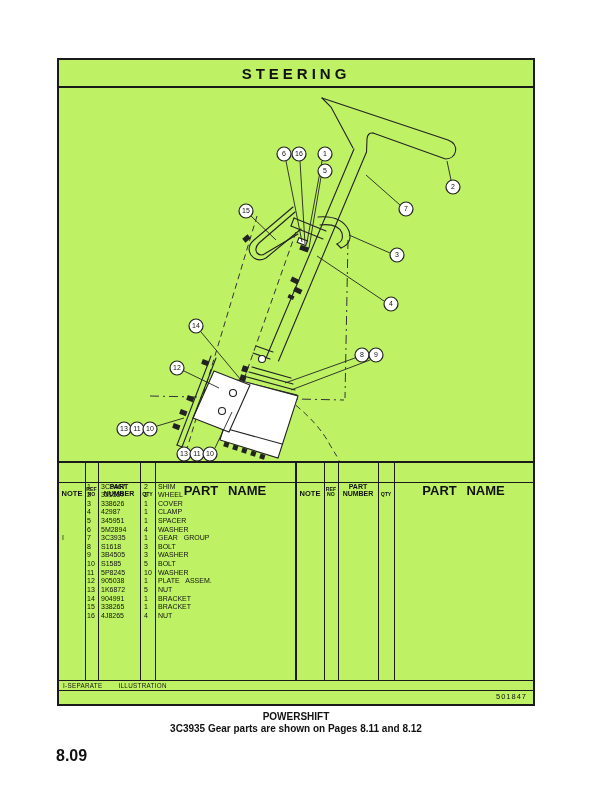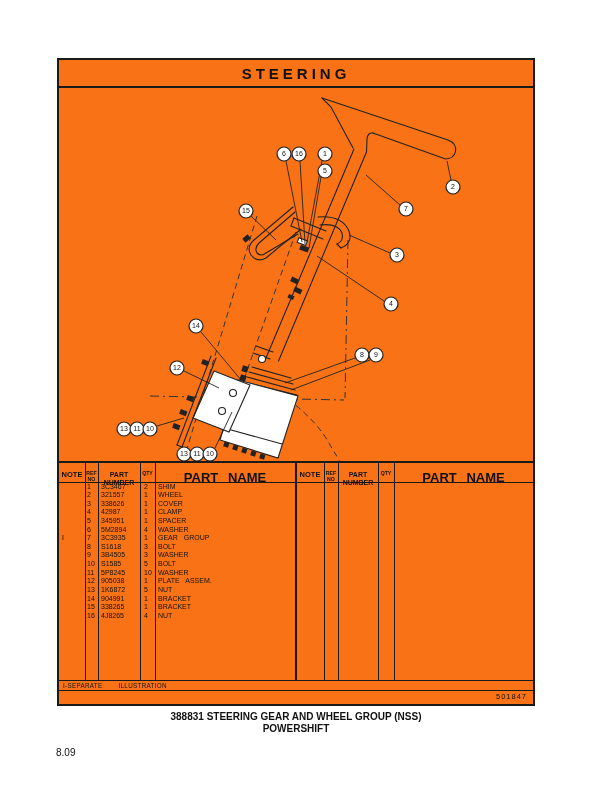--- a/index.html
+++ b/index.html
@@ -1,55 +1,55 @@
 <!DOCTYPE html>
 <html><head>
 <meta charset="utf-8">
 <style>
   *{margin:0;padding:0;box-sizing:border-box}
   html,body{width:614px;height:791px}
   body{background:#fff;font-family:"Liberation Sans",sans-serif;color:#111;position:relative;overflow:hidden}
-  .frame{position:absolute;left:57px;top:58px;width:478px;height:648px;border:2px solid #1a1a1a;background:#f97316}
+  .frame{position:absolute;left:57px;top:58px;width:478px;height:648px;border:2px solid #1a1a1a;background:#bef264}
   .titlebar{height:28px;border-bottom:2px solid #1a1a1a;display:flex;align-items:center;justify-content:center;
             font-weight:bold;font-size:15px;letter-spacing:4px}
   .diagram{position:absolute;left:0;top:30px;width:474px;height:371px}
   svg{display:block}
   .art{stroke:#222;fill:none;stroke-width:1.1;stroke-linecap:round}
   .artf{fill:#fff;stroke:#222;stroke-width:1.1}
   .dk{fill:#222;stroke:none}
   .dash{stroke:#333;stroke-width:1;fill:none;stroke-dasharray:6 4}
   .dashdot{stroke:#333;stroke-width:1;fill:none;stroke-dasharray:9 4 2 4}
   .leader{stroke:#222;stroke-width:0.9;fill:none}
   .co{fill:#fff;stroke:#222;stroke-width:1.2}
   .cot{font-size:7px;text-anchor:middle;fill:#111;font-family:"Liberation Sans",sans-serif}
   .tbl{position:absolute;left:0;top:401px;width:474px;height:220px;border-top:2px solid #1a1a1a;
        border-bottom:1.5px solid #1a1a1a;font-size:7px}
   .vl{position:absolute;top:0;bottom:0;width:1px;background:#1a1a1a}
   .vl.thick{width:2px}
   .hl{position:absolute;left:0;right:0;height:1px;background:#1a1a1a}
-  .hcell{position:absolute;top:8px;height:19px;display:flex;flex-direction:column;align-items:center;
-         justify-content:flex-start;font-weight:bold;line-height:1.1;text-align:center}
+  .hcell{position:absolute;top:16px;height:19px;display:flex;flex-direction:column;align-items:center;
+         justify-content:flex-end;font-weight:bold;line-height:1.1;text-align:center}
   .h-note{font-size:7.5px}
   .h-small{font-size:5.2px}
   .h-part{font-size:7px}
   .h-name{font-size:13px;word-spacing:6px}
   .trow{position:absolute;left:0;width:237px;height:8.62px;line-height:8.62px}
   .trow span{position:absolute;display:block;white-space:nowrap}
   .c-note{left:3px}
   .c-ref{left:28px}
   .c-part{left:42px}
   .c-qty{left:85px}
   .c-name{left:99px;word-spacing:4px}
   .noterow{position:absolute;left:0;top:621px;width:474px;height:10px;border-bottom:1px solid #1a1a1a;
            font-size:6.3px;line-height:9px;padding-left:4px;letter-spacing:.3px}
   .noterow span{margin-right:16px}
   .docnum{position:absolute;right:6px;top:632px;font-size:7.5px;letter-spacing:1px}
   .caption{position:absolute;left:57px;top:711px;width:478px;text-align:center;font-size:10px;
            line-height:12px;font-weight:bold}
-  .pagenum{position:absolute;left:56px;top:747px;font-size:10px;font-weight:normal}
+  .pagenum{position:absolute;left:56px;top:747px;font-size:16px;font-weight:bold}
 </style>
 </head>
 <body>
 
 <div class="frame">
   <div class="titlebar">STEERING</div>
 
   <div class="diagram">
     <svg width="474" height="371" viewBox="59 88 474 371">
 
@@ -388,17 +388,17 @@
       </div>
   </div>
 
   <div class="noterow">
     <span>I-SEPARATE</span><span>ILLUSTRATION</span>
   </div>
   <div class="docnum">501847</div>
 </div>
 
 <div class="caption">
-  <div>388831 STEERING GEAR AND WHEEL GROUP (NSS)</div>
   <div>POWERSHIFT</div>
+  <div class="l3">3C3935 Gear parts are shown on Pages 8.11 and 8.12</div>
 </div>
 
 <div class="pagenum">8.09</div>
 
 </body></html>

